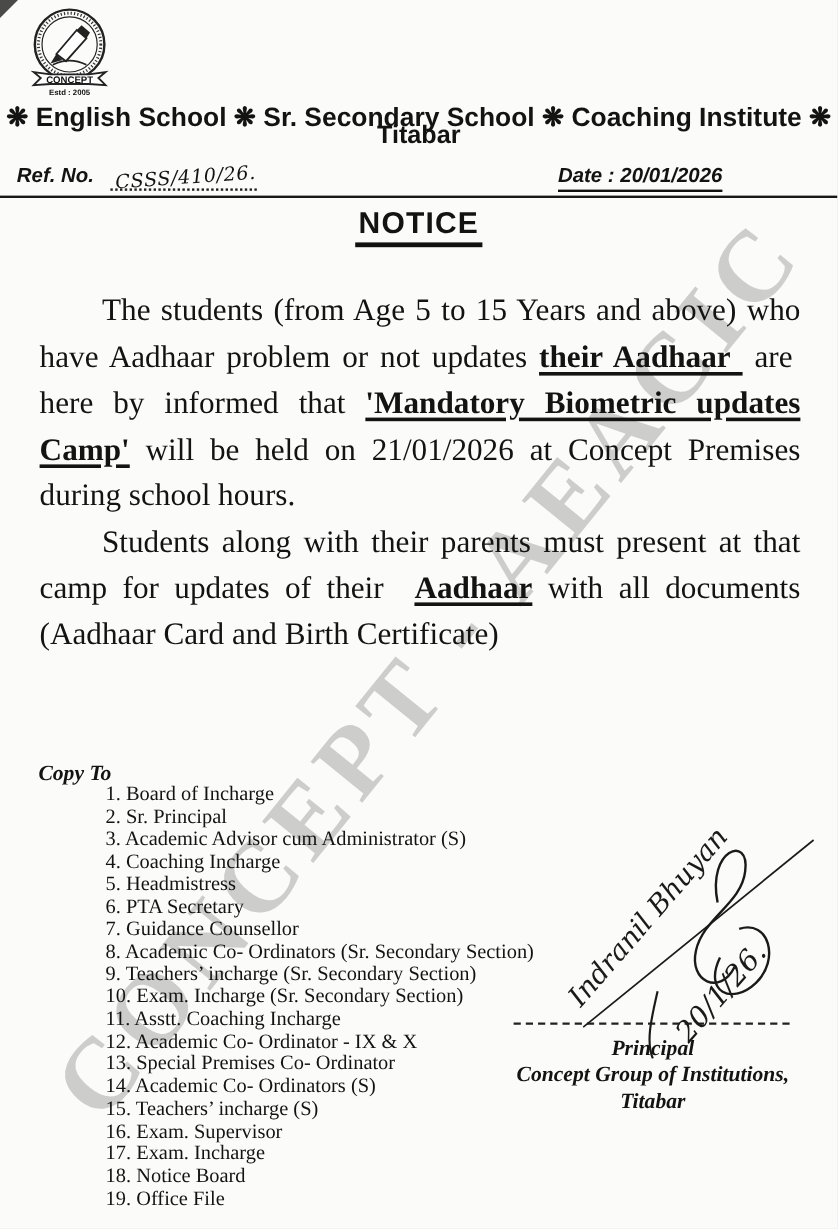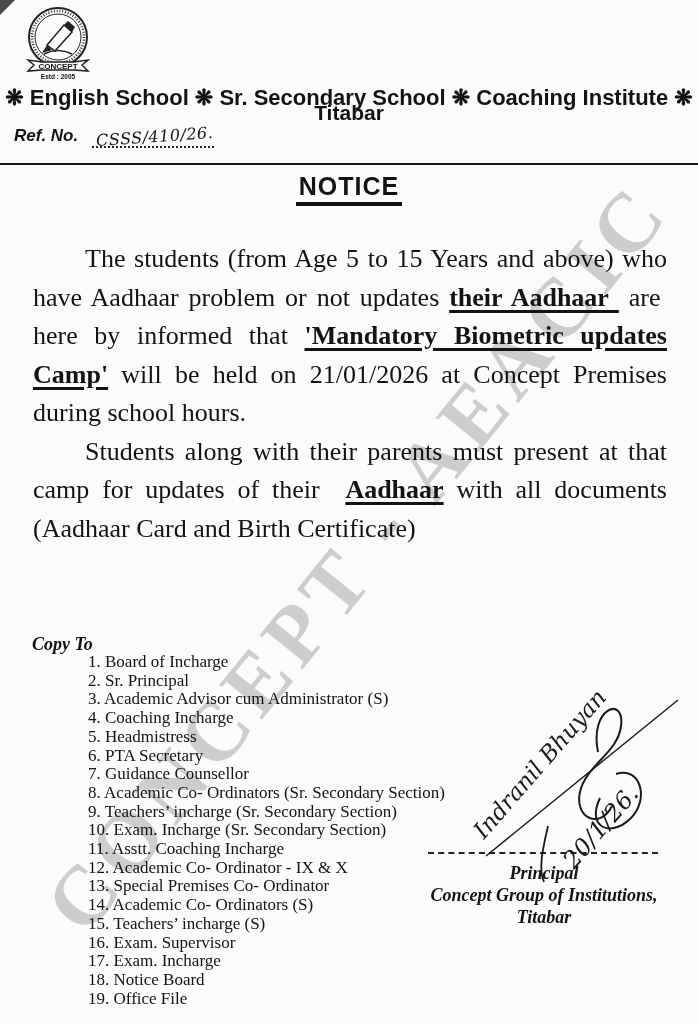--- a/index.html
+++ b/index.html
@@ -31,21 +31,21 @@
   .header-subtitle {
     position:absolute; left:0; top:85px; width:698px; text-align:center;
     font-family:"Liberation Sans", sans-serif; font-weight:bold; font-size:22px; z-index:1;
   }
   .header-location {
     position:absolute; left:0; top:101px; width:698px; text-align:center;
     font-family:"Liberation Sans", sans-serif; font-weight:bold; font-size:21px; z-index:1;
   }
 
   
-  .ref-row { position:absolute; left:0; top:122px; width:614px; height:28px; z-index:1; }
+  .ref-row { position:absolute; left:0; top:133px; width:614px; height:28px; z-index:1; }
   .ref-label {
     position:absolute; left:14px; top:4px;
     font-family:"Liberation Sans", sans-serif; font-style:italic; font-weight:bold; font-size:17px;
   }
   .ref-line { position:absolute; left:92px; top:0; width:122px; height:24px;
     border-bottom:2px dotted #222; }
   .ref-hand {
     position:absolute; left:4px; bottom:0px;
     font-family:"DejaVu Serif", serif; font-style:italic; font-size:16px;
     transform:rotate(-4deg); letter-spacing:0.5px; white-space:nowrap;
@@ -121,20 +121,21 @@
   </svg>
 
   <div class="header-subtitle">❋ English School ❋ Sr. Secondary School ❋ Coaching Institute ❋</div>
   <div class="header-location">Titabar</div>
 
   <div class="ref-row">
     <span class="ref-label">Ref. No.</span>
     <span class="ref-line">
       <span class="ref-hand">CSSS/410/26.</span>
     </span>
+    <span class="date-label">Date : 20/01/2026</span>
   </div>
 
   <div class="rule"></div>
 
   <div class="notice-title-wrap">
     <span class="notice-title">NOTICE</span>
   </div>
 
   <div class="body-text">
     <p><span>The students (from Age 5 to 15 Years and above) who have Aadhaar problem or not updates </span><span class="bu">their Aadhaar&nbsp;</span><span> are&nbsp; here by informed that </span><span class="bu">'Mandatory Biometric updates Camp'</span><span> will be held on 21/01/2026 at Concept Premises during school hours.</span></p>

